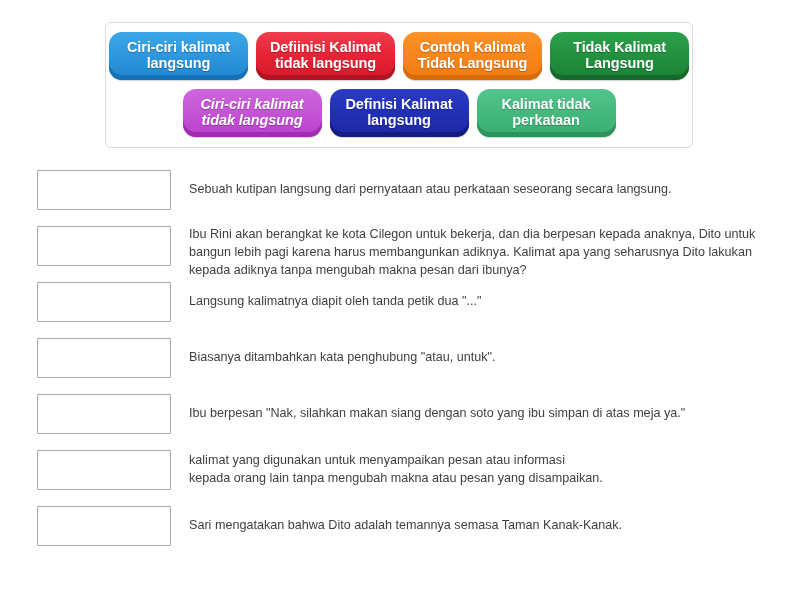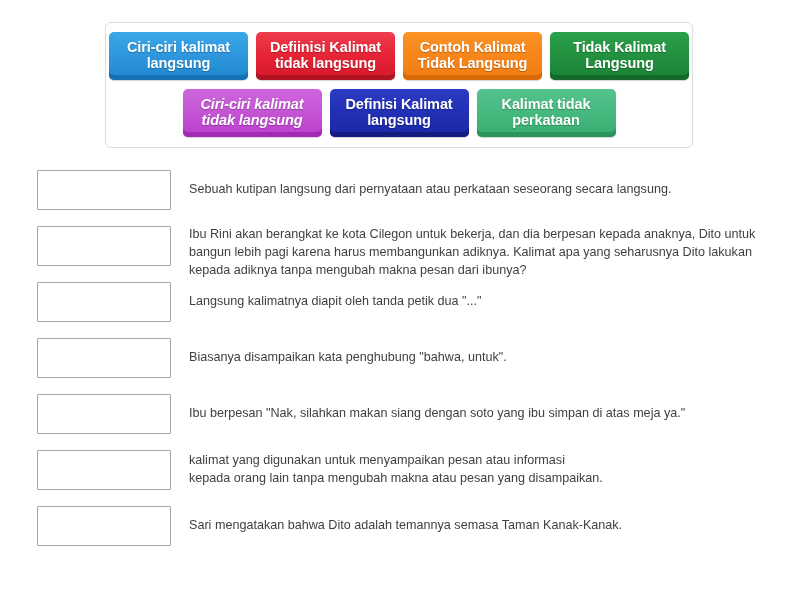--- a/index.html
+++ b/index.html
@@ -36,21 +36,21 @@
   }
   .tile-row + .tile-row {
     margin-top: 9px;
   }
 
   .tile {
     position: relative;
     box-sizing: border-box;
     width: 139px;
     min-height: 48px;
-    border-radius: 5px;
+    border-radius: 13px;
     display: flex;
     align-items: center;
     justify-content: center;
     text-align: center;
     padding: 4px 6px 6px 6px;
     color: #ffffff;
     font-weight: bold;
     font-size: 14.5px;
     line-height: 1.12;
     letter-spacing: -0.1px;
@@ -173,21 +173,21 @@
     <div class="prompt multi">Ibu Rini akan berangkat ke kota Cilegon untuk bekerja, dan dia berpesan kepada anaknya, Dito untuk bangun lebih pagi karena harus membangunkan adiknya. Kalimat apa yang seharusnya Dito lakukan kepada adiknya tanpa mengubah makna pesan dari ibunya?</div>
   </div>
 
   <div class="match-row">
     <div class="drop-slot"></div>
     <div class="prompt">Langsung kalimatnya diapit oleh tanda petik dua "..."</div>
   </div>
 
   <div class="match-row">
     <div class="drop-slot"></div>
-    <div class="prompt">Biasanya disampaikan kata penghubung "bahwa, untuk".</div>
+    <div class="prompt">Biasanya ditambahkan kata penghubung "atau, untuk".</div>
   </div>
 
   <div class="match-row">
     <div class="drop-slot"></div>
     <div class="prompt">Ibu berpesan "Nak, silahkan makan siang dengan soto yang ibu simpan di atas meja ya."</div>
   </div>
 
   <div class="match-row">
     <div class="drop-slot"></div>
     <div class="prompt multi">kalimat yang digunakan untuk menyampaikan pesan atau informasi

